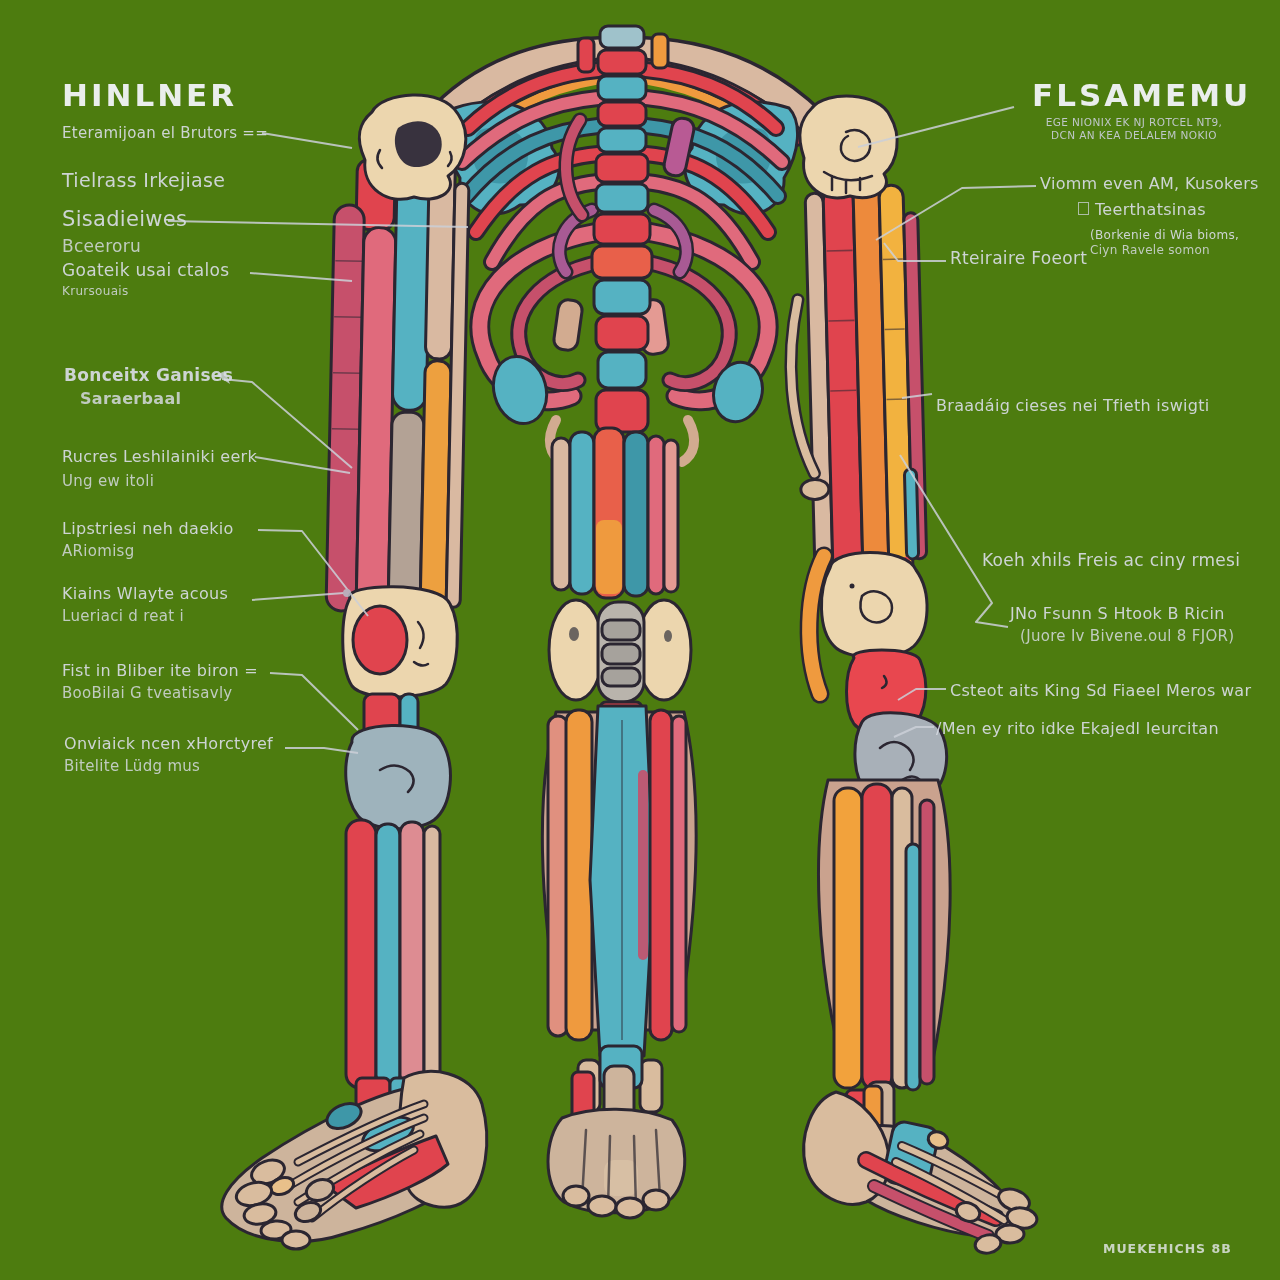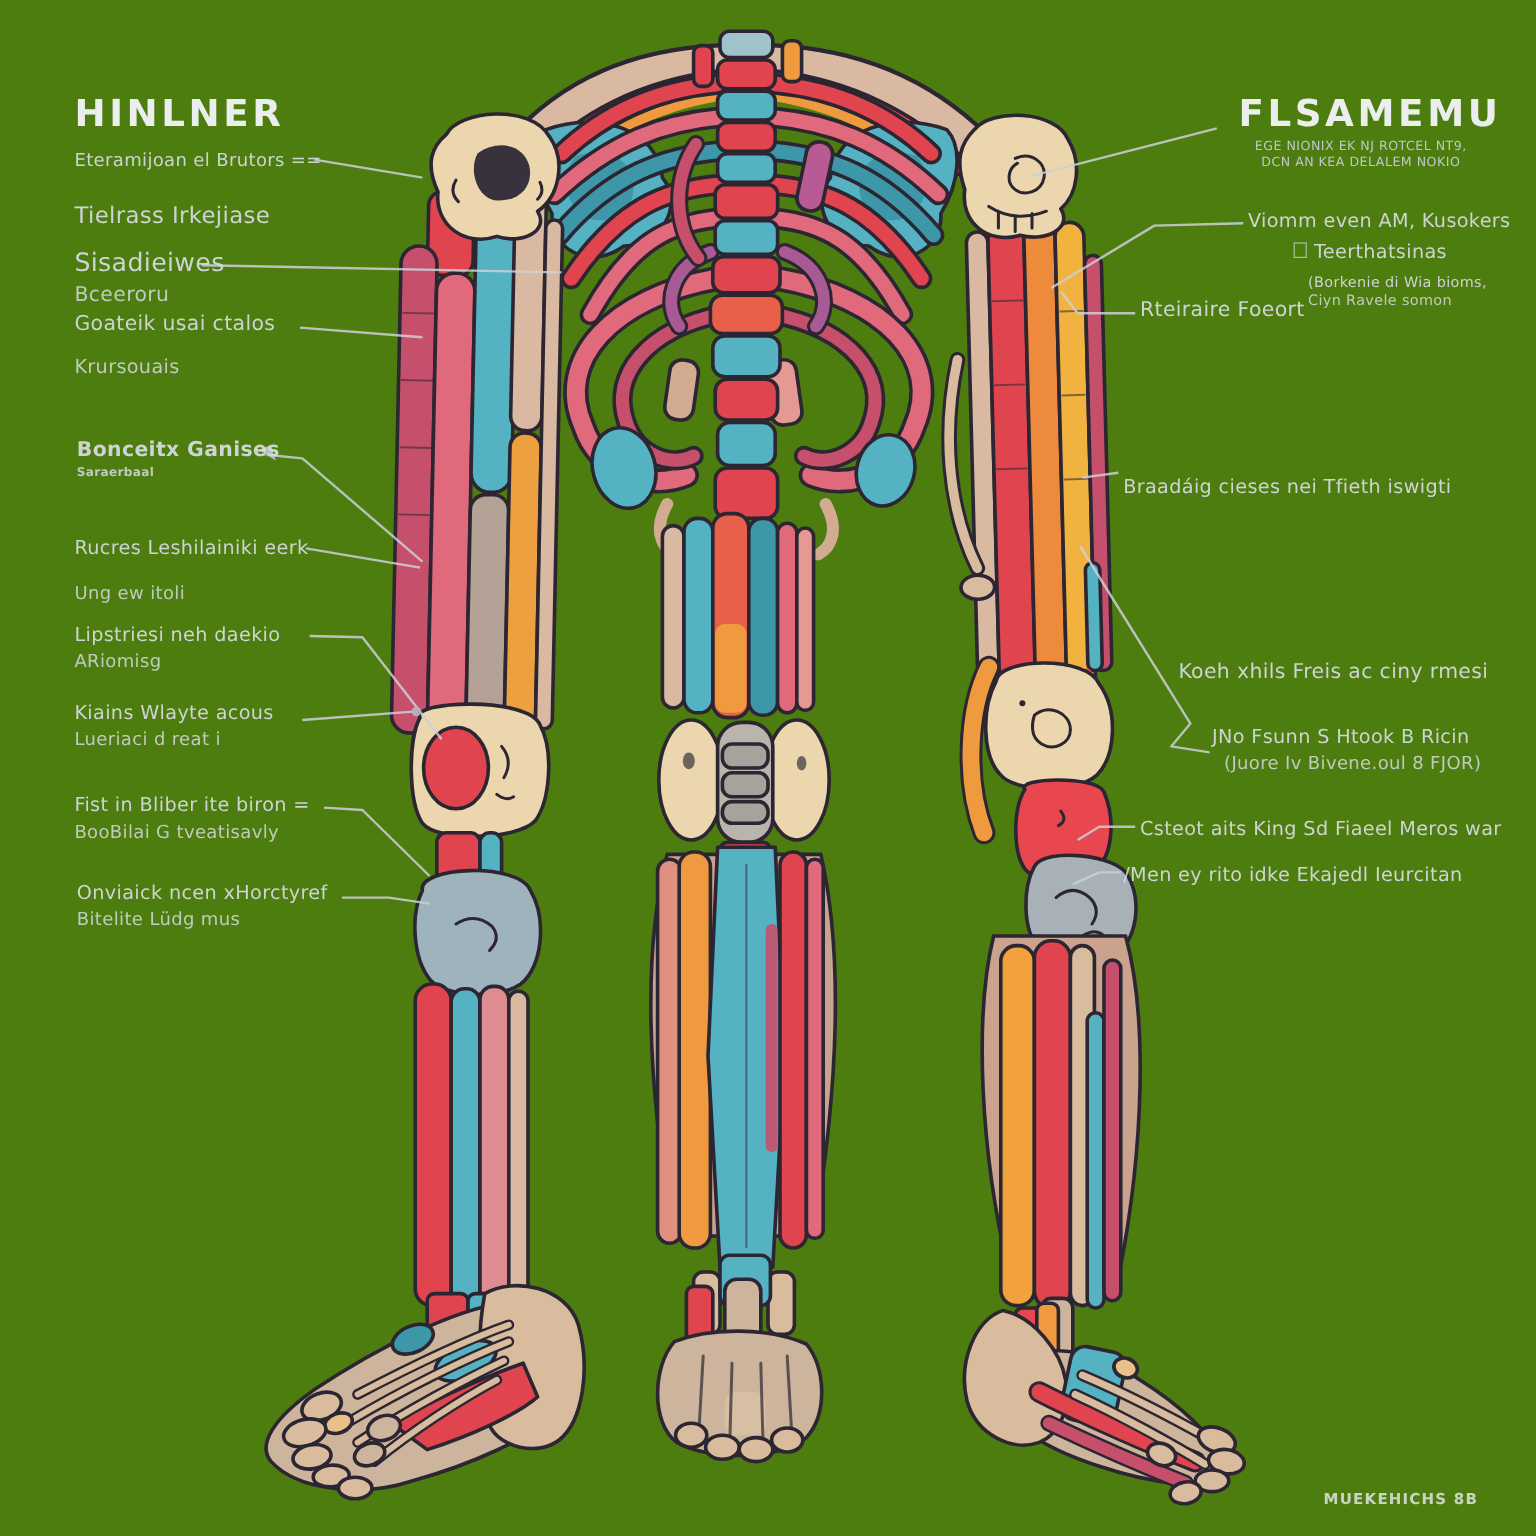--- a/index.html
+++ b/index.html
@@ -13,23 +13,23 @@
   .mark{fill:none;stroke:#2b2631;stroke-width:2.5;stroke-linecap:round;}
   .seg{stroke:#2b2631;stroke-width:1.6;opacity:.55;}
   .lbl{position:absolute;color:#d8dce4;opacity:.92;letter-spacing:.3px;line-height:1.25;white-space:nowrap;}
   .lbl .s{opacity:.9;}
   .title{font-size:31px;font-weight:700;letter-spacing:3px;color:#f1f3f6;opacity:.96;}
   .t-left{left:62px;top:76px;}
   .t-right{left:1032px;top:76px;}
   .l1{left:62px;top:124px;font-size:15px;}
   .l2{left:62px;top:169px;font-size:19px;}
   .l3{left:62px;top:206px;font-size:21px;}  .l3 .s{font-size:17px;margin-top:4px;}
-  .l4{left:62px;top:260px;font-size:17px;}  .l4 .s{font-size:16px;margin-top:15px;}
-  .l5{left:64px;top:365px;font-size:17px;font-weight:bold;}  .l5 .s{font-size:10px;margin-top:3px;}
-  .l6{left:62px;top:447px;font-size:16px;}  .l6 .s{font-size:15px;margin-top:18px;}
+  .l4{left:62px;top:260px;font-size:17px;}  .l4 .s{font-size:12px;margin-top:3px;}
+  .l5{left:64px;top:365px;font-size:17px;font-weight:bold;}  .l5 .s{font-size:16px;margin-top:3px;margin-left:16px;}
+  .l6{left:62px;top:447px;font-size:16px;}  .l6 .s{font-size:15px;margin-top:5px;}
   .l7{left:62px;top:519px;font-size:16px;}  .l7 .s{font-size:15px;margin-top:3px;}
   .l8{left:62px;top:584px;font-size:16px;}  .l8 .s{font-size:15px;margin-top:3px;}
   .l9{left:62px;top:661px;font-size:16px;}  .l9 .s{font-size:15px;margin-top:3px;}
   .l10{left:64px;top:734px;font-size:16px;} .l10 .s{font-size:15px;margin-top:3px;}
   .rsub{left:1036px;top:116px;width:196px;text-align:center;font-size:10.5px;line-height:13px;
         letter-spacing:.4px;color:#c9ced8;white-space:normal;}
   .r1{left:1040px;top:174px;font-size:16px;}
   .r2{left:1078px;top:200px;font-size:16px;}
   .r2 .sq{display:inline-block;width:9px;height:11px;border:1.5px solid #cfd4dd;margin-right:6px;opacity:.8;}
   .r3{left:1090px;top:228px;font-size:12px;}

